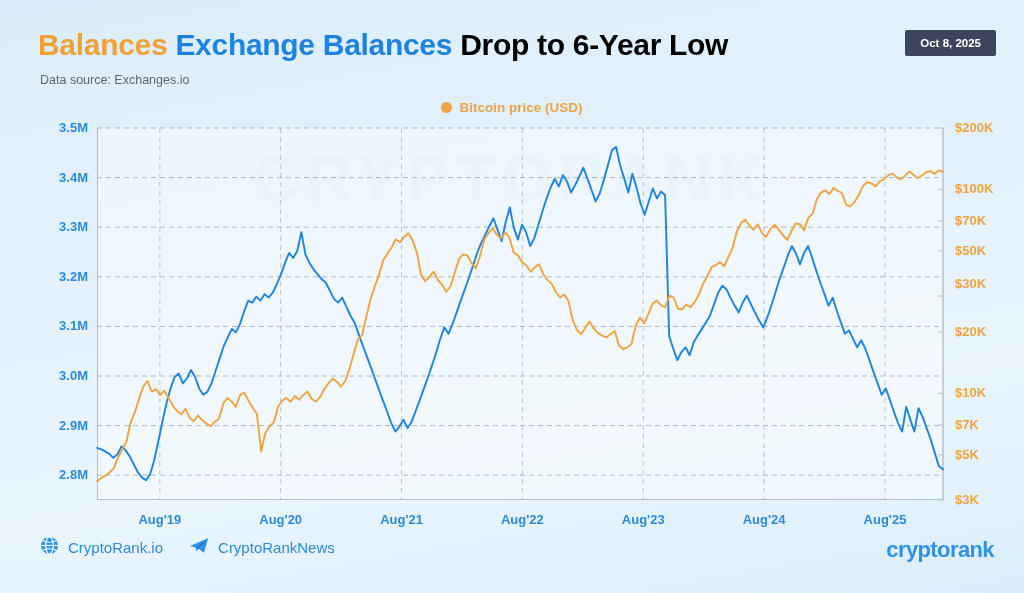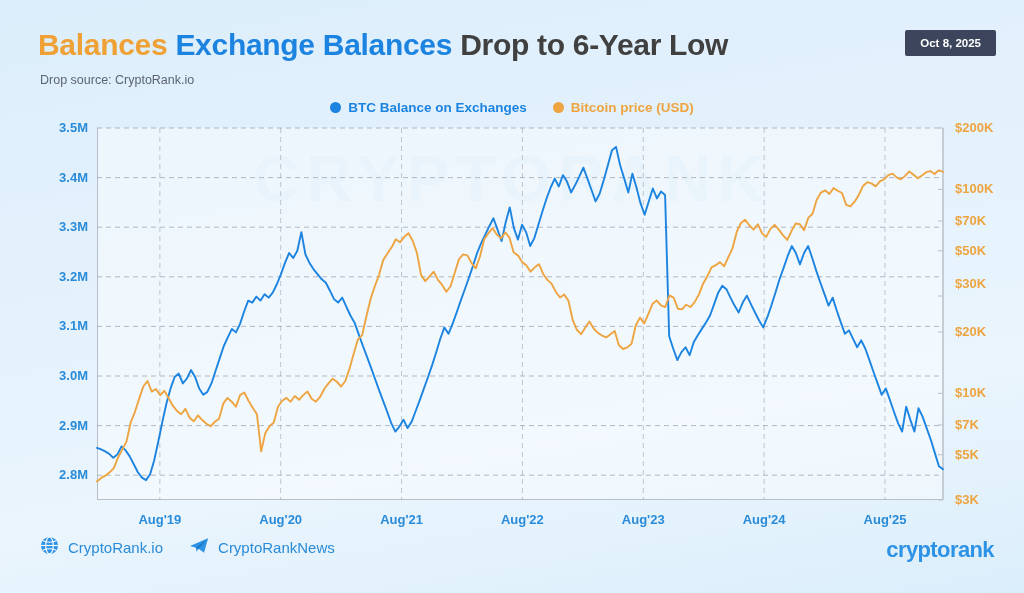--- a/index.html
+++ b/index.html
@@ -14,21 +14,21 @@
   .frame { position: absolute; inset: 0; }
 
   
   .title {
     position: absolute; left: 38px; top: 28px;
     font-size: 30px; font-weight: bold; letter-spacing: -0.3px;
     white-space: nowrap;
   }
   .t-orange { color: #f0a135; }
   .t-blue   { color: #1c84e0; }
-  .t-dark   { color: #404040; }
+  .t-dark   { color: #000000; }
 
   .subtitle {
     position: absolute; left: 40px; top: 73px;
     font-size: 12.5px; color: #5c6374;
   }
 
   .date-badge {
     position: absolute; right: 28px; top: 30px;
     background: #3d455c; color: #ffffff;
     font-size: 11.5px; font-weight: bold;
@@ -84,29 +84,25 @@
 <body>
 
 <div class="frame">
 
   <div class="title">
     <span class="t-orange">Balances</span>
     <span class="t-blue">Exchange Balances</span>
     <span class="t-dark">Drop to 6-Year Low</span>
   </div>
 
-  <div class="subtitle">Drop source: CryptoRank.io</div>
+  <div class="subtitle">Data source: Exchanges.io</div>
 
   <div class="date-badge">Oct 8, 2025</div>
 
   <div class="legend">
-    <div class="legend-item lg-blue">
-      <span class="dot"></span>
-      <span>BTC Balance on Exchanges</span>
-    </div>
     <div class="legend-item lg-orange">
       <span class="dot"></span>
       <span>Bitcoin price (USD)</span>
     </div>
   </div>
 
   <div class="chart-wrap">
     <div class="watermark">CRYPTORANK</div>
     <div class="plot-box"></div>
     <svg class="lines" width="1024" height="593">

